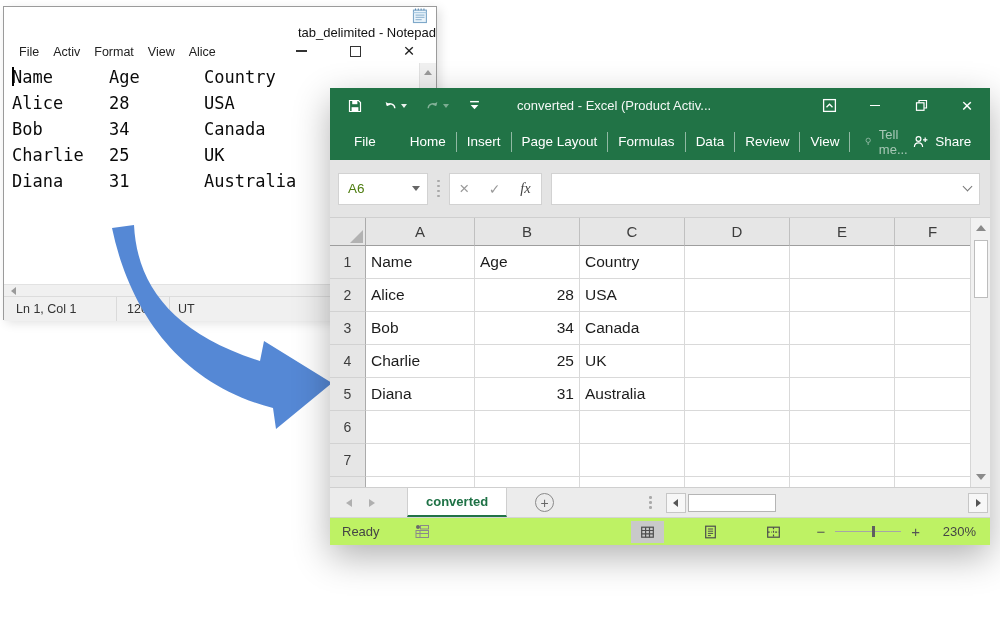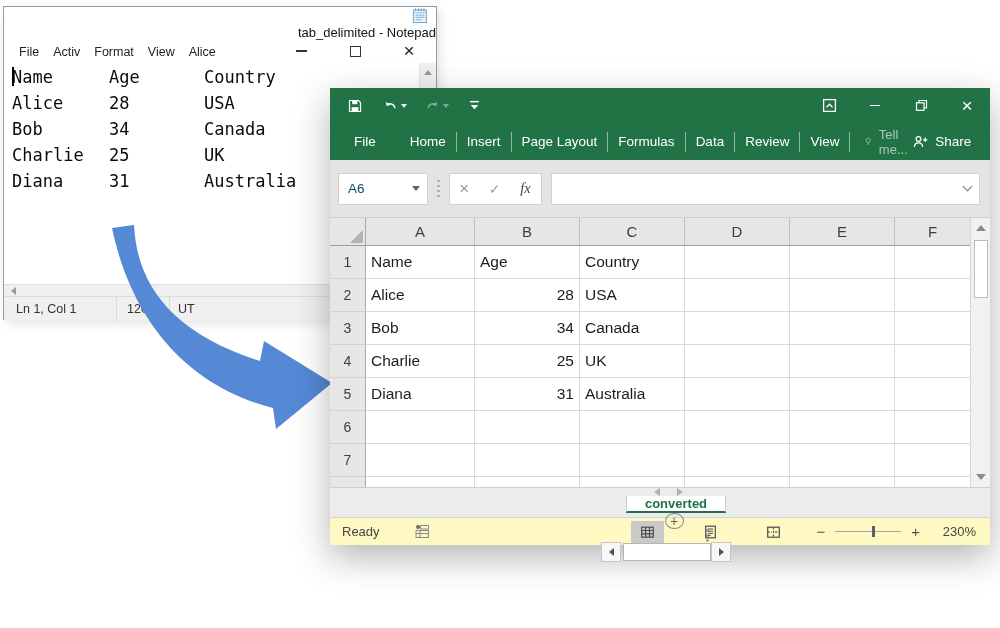--- a/index.html
+++ b/index.html
@@ -70,21 +70,21 @@
   .xl-tabs { height:37px; background:var(--excel_green,#217346); display:flex; align-items:center;
              color:#fff; font-size:13.5px; padding-left:10px; }
   .xl-tab { padding:0 10px; line-height:20px; border-right:1px solid rgba(255,255,255,.5); white-space:nowrap; }
   .xl-tab.xl-file { border-right:none; padding:0 14px; margin-right:10px; }
   .tellme { display:flex; align-items:center; gap:6px; color:rgba(255,255,255,.6);
             margin-left:14px; font-size:13px; }
   .share { display:flex; align-items:center; gap:6px; margin-left:auto; margin-right:26px; font-size:13.5px; }
   .xl-formula { height:58px; background:#e4e4e4; border-bottom:1px solid #cfcfcf;
                 display:flex; align-items:center; padding:0 10px 0 8px; gap:9px; }
   .namebox { width:90px; height:32px; background:#fff; border:1px solid #d2d2d2;
-             display:flex; align-items:center; padding-left:9px; font-size:13.5px; color:#0c4a6e; }
+             display:flex; align-items:center; padding-left:9px; font-size:13.5px; color:#4d7c0f; }
   .namebox .tri-sm { margin-left:auto; margin-right:7px; }
   .vdots { display:flex; flex-direction:column; gap:2.5px; }
   .vdots i { width:2.5px; height:2.5px; border-radius:50%; background:#a9a9a9; }
   .fbtns { width:93px; height:32px; background:#fff; border:1px solid #d2d2d2;
            display:flex; align-items:center; justify-content:space-around; }
   .fbtn { font-size:14px; color:#9a9a9a; }
   .fx { font-style:italic; font-family:"Liberation Serif", serif; color:#444; font-size:14.5px; }
   .finput { flex:1; height:32px; background:#fff; border:1px solid #d2d2d2;
             display:flex; align-items:center; justify-content:flex-end; padding-right:8px;
             font-size:13.5px; color:#333; }
@@ -103,38 +103,38 @@
   .g-cell { border-right:1px solid #d9d9d9; border-bottom:1px solid #d9d9d9;
             font-size:15.5px; color:#1c1c1c; padding:0 5px; line-height:31px; white-space:nowrap; }
   .g-cell.num { text-align:right; }
   .xl-vscroll { position:absolute; top:0; right:0; width:20px; height:100%;
                 background:#f1f1f1; border-left:1px solid #d6d6d6;
                 display:flex; flex-direction:column; align-items:center; }
   .vs-btn { height:20px; display:flex; align-items:center; justify-content:center; width:100%; }
   .vs-thumb { width:14px; height:58px; background:#fff; border:1px solid #bdbdbd; margin-top:2px; }
   .vs-spacer { flex:1; }
   .xl-sheetbar { height:30px; background:#ececec; border-top:1px solid #cfcfcf;
-                 display:flex; align-items:center;flex-direction:column; }
+                 display:flex; align-items:center; }
   .sb-nav { display:flex; gap:17px; margin-left:16px; }
   .sb-nav .tri-l, .sb-nav .tri-r { border-right-color:#b0b0b0; border-left-color:#b0b0b0;
        border-top-width:4.5px; border-bottom-width:4.5px; }
   .sheet-tab { margin-left:32px; height:100%; background:#fff; border-left:1px solid #cfcfcf;
                border-right:1px solid #cfcfcf; border-bottom:2.5px solid var(--excel_green,#217346);
                padding:0 18px; display:flex; align-items:center;
                color:var(--sheet_tab_text,#1e7145); font-weight:bold; font-size:13px; }
   .new-sheet { margin-left:28px; width:19px; height:19px; border:1.5px solid #8a8a8a; border-radius:50%;
                display:flex; align-items:center; justify-content:center; color:#666;
                font-size:14px; line-height:1; }
   .sheetbar-dots { margin-left:95px; }
   .h-scroll { flex:1; display:flex; align-items:center; margin:0 2px 0 14px; height:22px; }
   .hs-btn { width:20px; height:20px; border:1px solid #c6c6c6; background:#f7f7f7;
             display:flex; align-items:center; justify-content:center; }
   .hs-thumb { width:88px; height:18px; background:#fff; border:1px solid #b5b5b5; margin-left:2px; }
   .hs-track { flex:1; }
-  .xl-statusbar { height:28px; background:#fef9c3; border-top:1px solid #d4d4d4;
+  .xl-statusbar { height:28px; background:#bef264; border-top:1px solid #d4d4d4;
                   display:flex; align-items:center; font-size:13px; color:#454545; }
   .ready { margin-left:12px; }
   .macro-icon { margin-left:34px; display:flex; }
   .sb-spacer { flex:1; }
   .view-btn { padding:3px 8px; margin-right:30px; display:flex; }
   .view-btn.sel { background:#c9c9c9; }
   .zoom-out { font-size:15px; color:#555; margin:0 10px 0 6px; }
   .zoom-track { position:relative; width:66px; height:1px; background:#a6a6a6; }
   .zoom-handle { position:absolute; left:55%; top:-5px; width:3.5px; height:11px; background:#5f5f5f; }
   .zoom-in { font-size:15px; color:#555; margin:0 10px; }
@@ -222,20 +222,21 @@
         </svg>
         <i class="caret-w"></i>
       </span>
       <span class="qat-btn" style="margin-left:10px;">
         <svg width="11" height="11" viewBox="0 0 10 10">
           <path d="M1 1.5h8" stroke="#fff" stroke-width="1.3"></path>
           <path d="M1.5 4.5l3.5 4 3.5-4z" fill="#fff"></path>
         </svg>
       </span>
     </span>
+    <span class="xl-title">converted - Excel (Product Activ...</span>
     <span class="xl-winctrls">
       <span class="xl-wbtn">
         <svg width="15" height="15" viewBox="0 0 14 14">
           <rect x="1.5" y="1.5" width="11" height="11" fill="none" stroke="#fff" stroke-width="1.2"></rect>
           <path d="M4.2 8.6L7 5.8l2.8 2.8" fill="none" stroke="#fff" stroke-width="1.2"></path>
         </svg>
       </span>
       <span class="xl-wbtn">
           <i class="wbar"></i>
         </span>

